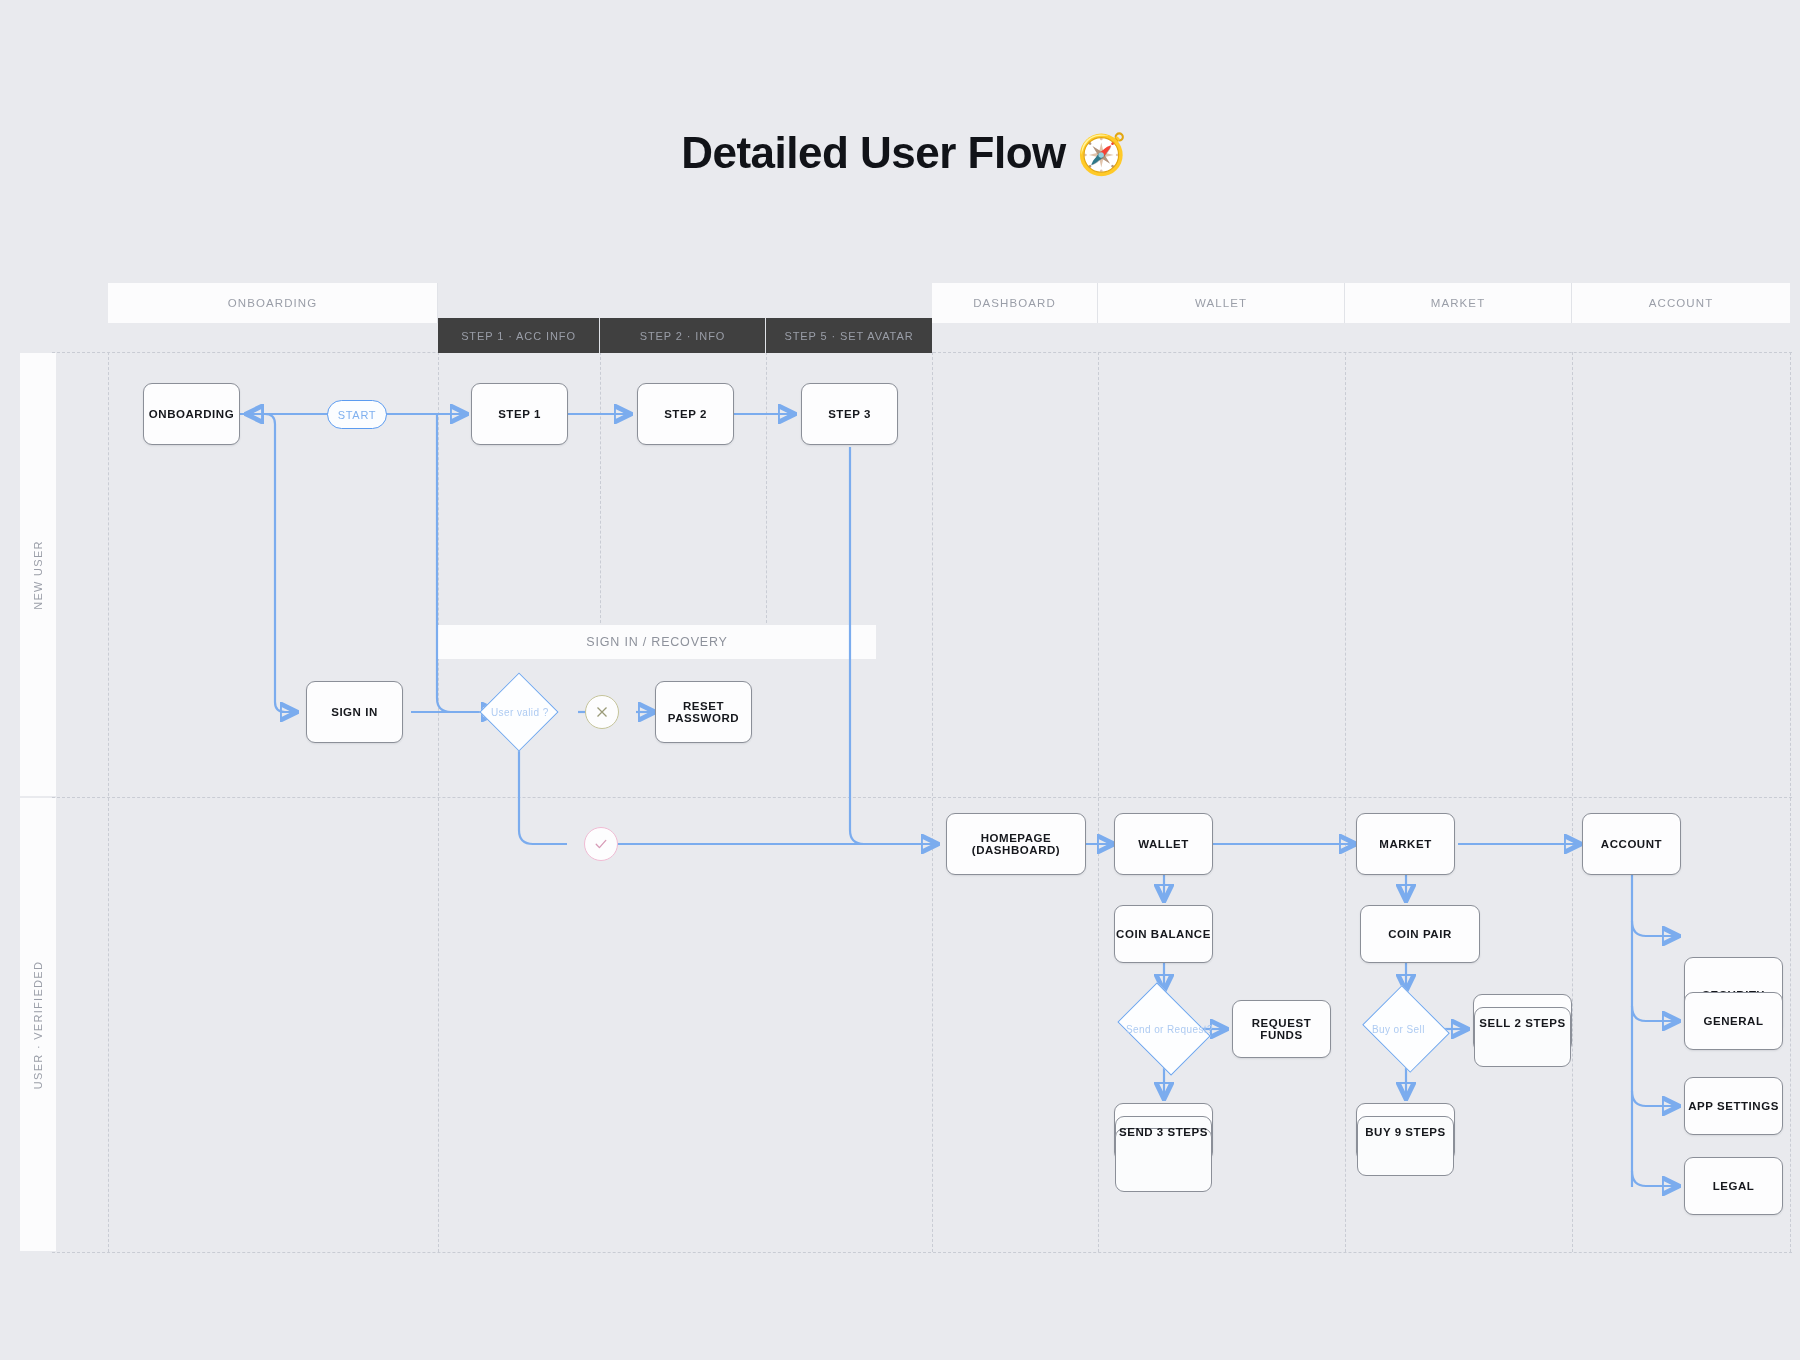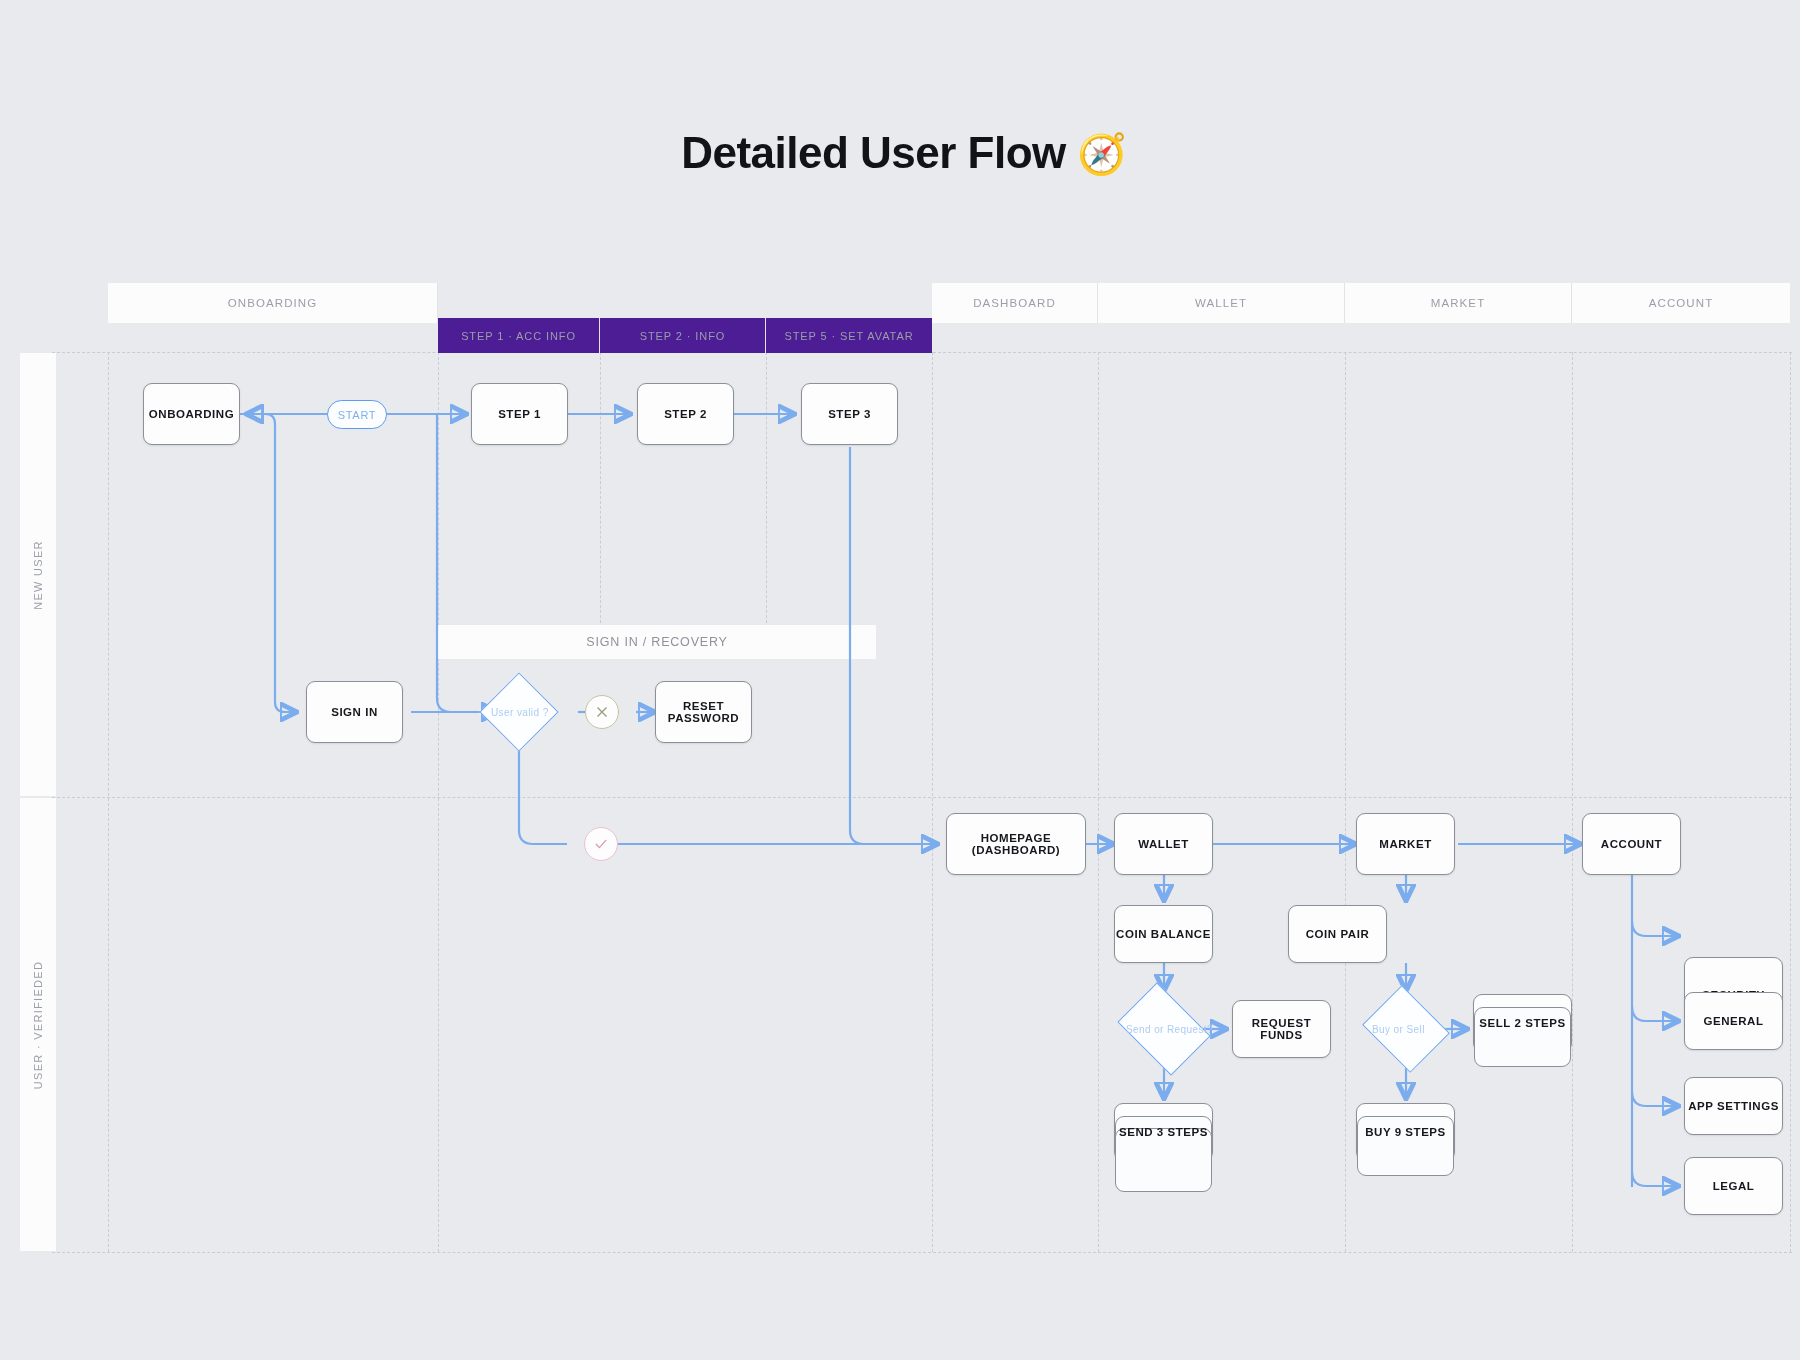--- a/index.html
+++ b/index.html
@@ -36,21 +36,21 @@
   
   .hdr-band {
     position: absolute; top: 283px; height: 40px;
     background: #fcfcfd;
     display: flex; align-items: center; justify-content: center;
     color: #9a9ea8; font-size: 11.5px; letter-spacing: 1.1px;
     border-right: 1px solid #e1e3e8;
   }
   .subhdr-band {
     position: absolute; top: 318px; height: 35px;
-    background: #4c1d95;
+    background: #404040;
     display: flex; align-items: center; justify-content: center;
     color: #9a9ea8; font-size: 11px; letter-spacing: 0.9px;
     border-right: 1px solid #e1e3e8;
   }
   .band-strip {
     position: absolute;
     background: #fcfcfd;
     display: flex; align-items: center; justify-content: center;
     color: #8e929c; font-size: 12.5px; letter-spacing: 0.8px;
   }
@@ -317,21 +317,21 @@
     <span>REQUEST FUNDS</span>
   </div>
 
   <div class="node stack-l3" style="left:1114px;top:1103px;width:99px;height:58px">
     <span>SEND 3 STEPS</span>
   </div>
 
   <div class="node" style="left:1356px;top:813px;width:99px;height:62px">
     <span>MARKET</span>
   </div>
-  <div class="node" style="left:1288px;top:905px;width:99px;height:58px">
+  <div class="node" style="left:1360px;top:905px;width:120px;height:58px">
     <span>COIN PAIR</span>
   </div>
 
   <div class="diamond" style="left:1372px;top:1001px;width:68px;height:56px">
     <div class="shape"></div>
     <div class="dlabel">Buy or Sell</div>
   </div>
 
   <div class="node stack-l2" style="left:1473px;top:994px;width:99px;height:58px">
     <span>SELL 2 STEPS</span>

